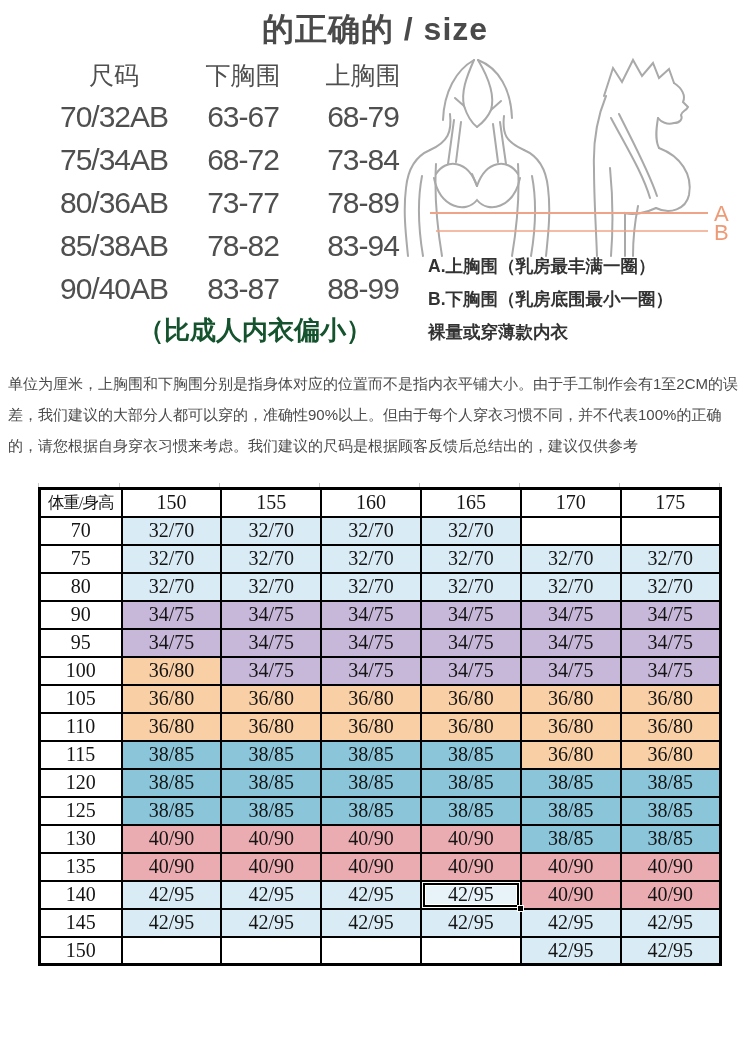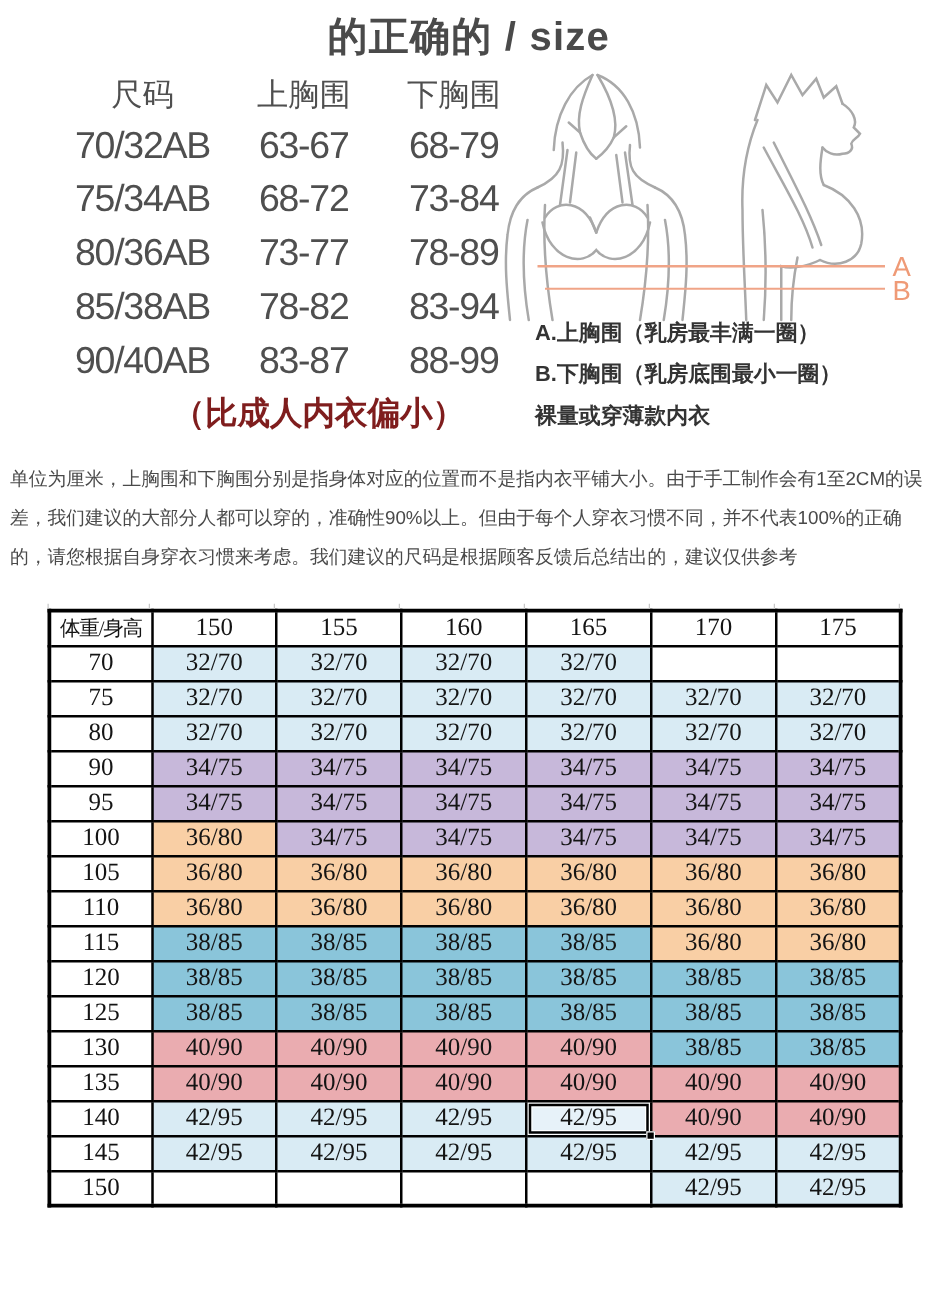--- a/index.html
+++ b/index.html
@@ -53,22 +53,22 @@
 </head>
 <body>
 
 <div class="page">
 
   <div class="title">的正确的 / size</div>
 
   <div class="size-table">
     <div class="size-head">
       <span>尺码</span>
+      <span>下胸围</span>
       <span>上胸围</span>
-      <span>下胸围</span>
     </div>
     <div id="size-rows">
         <div class="size-row">
           <span>70/32AB</span>
           <span>63-67</span>
           <span>68-79</span>
         </div>
         <div class="size-row">
           <span>75/34AB</span>
           <span>68-72</span>
@@ -83,21 +83,21 @@
           <span>85/38AB</span>
           <span>78-82</span>
           <span>83-94</span>
         </div>
         <div class="size-row">
           <span>90/40AB</span>
           <span>83-87</span>
           <span>88-99</span>
         </div>
       </div>
-    <div class="size-note" style="color: #7f1d1d;">（比成人内衣偏小）</div>
+    <div class="size-note" style="color: #14532d;">（比成人内衣偏小）</div>
   </div>
 
   <div class="figure">
     <svg width="352" height="202" viewBox="0 0 352 202">
       <g fill="none" stroke="#a9a9a9" stroke-width="2" stroke-linecap="round">
         <path d="M76,4 C58,14 46,36 45,64"></path>
         <path d="M76,4 C68,22 63,36 66,50 L57,42"></path>
         <path d="M80,4 C101,12 113,34 114,62"></path>
         <path d="M80,4 C92,24 97,40 93,54 L103,45"></path>
         <path d="M66,50 C70,62 75,68 79,71"></path>

